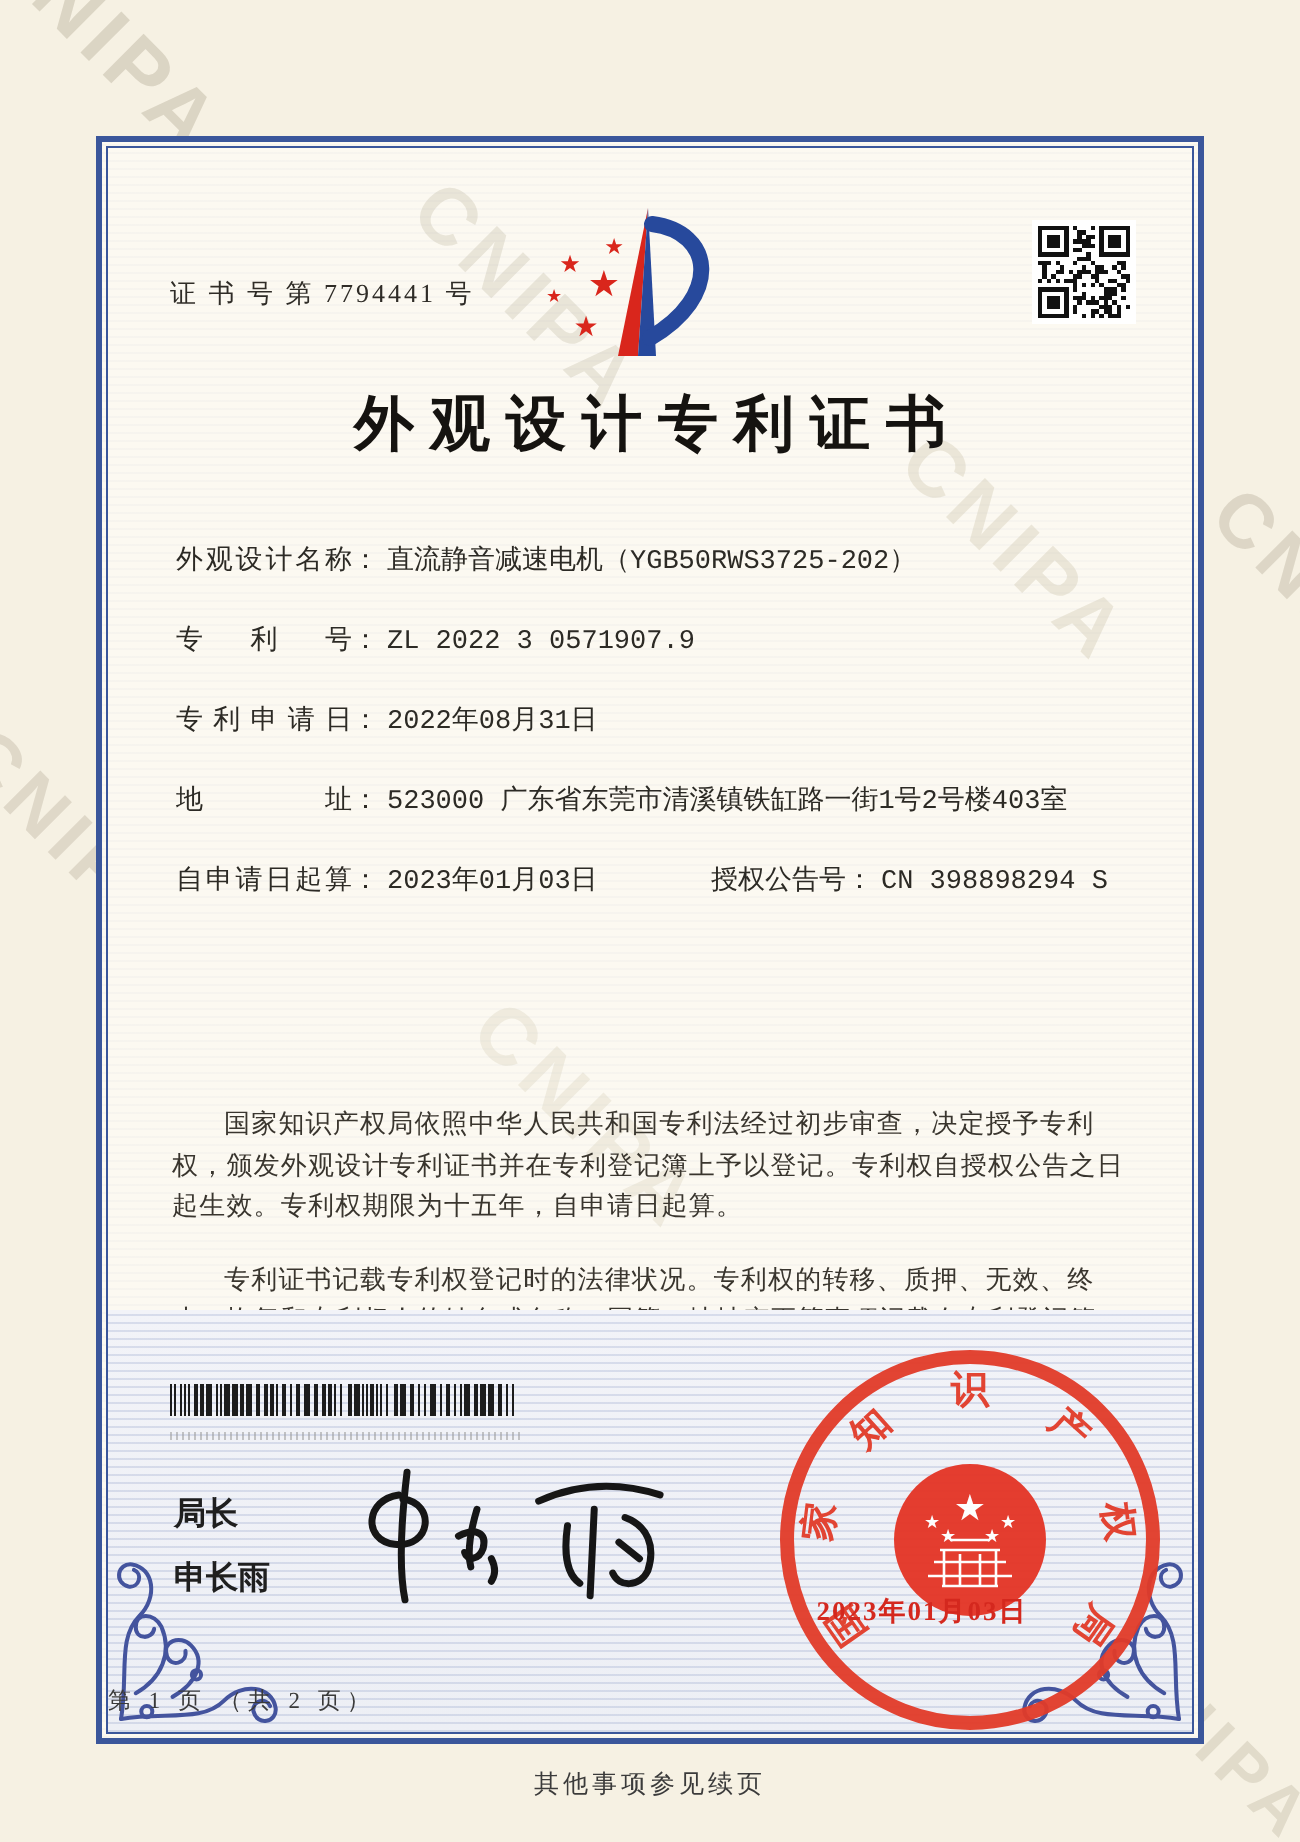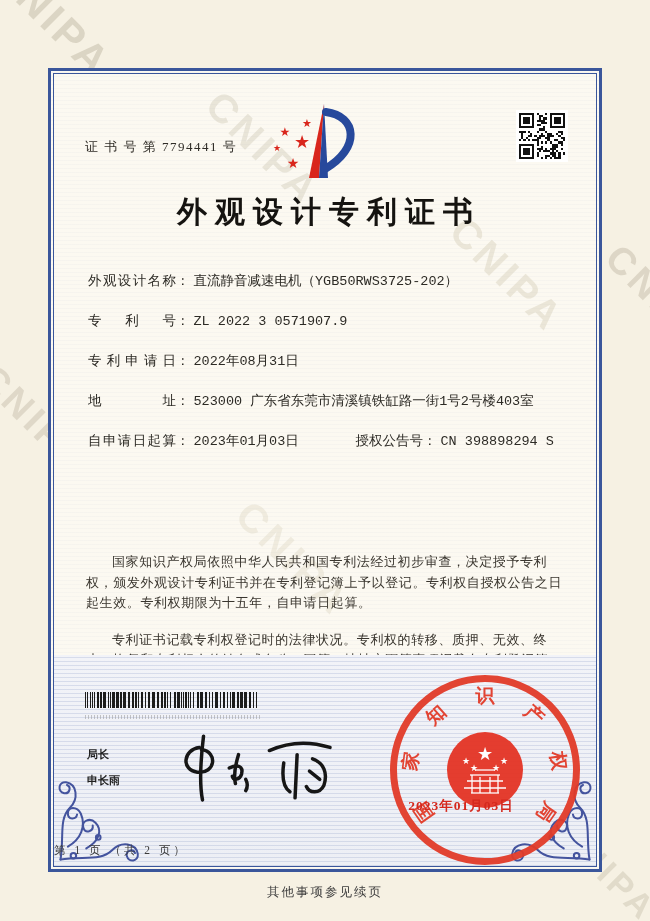--- a/index.html
+++ b/index.html
@@ -57,21 +57,21 @@
   .wavy{position:absolute;left:0;right:0;bottom:0;height:211px;
         background-image:
           repeating-linear-gradient(0deg,rgba(108,128,182,.20) 0 1px,transparent 1px 4px),
           linear-gradient(#f2f3f8,#edeff5);}
 
   .barcode{position:absolute;left:31px;top:37px;}
   .barcode-sub{width:175px;height:4px;margin-top:3px;opacity:.55;
         background:repeating-linear-gradient(90deg,#9a9a9a 0 1px,transparent 1px 3px);}
 
   .officer{position:absolute;left:33px;top:92px;font-family:"Liberation Sans",sans-serif;
-           font-size:11px;font-weight:600;color:#1f1f1f;}
+           font-size:16px;font-weight:600;color:#1f1f1f;}
   .officer .o-name{margin-top:11px;}
   .signature{position:absolute;left:118px;top:76px;}
 
   .ornament{position:absolute;width:92px;height:92px;bottom:1px;}
   .orn-l{left:1px;}
   .orn-r{right:1px;transform:scaleX(-1);}
 
   .seal{position:absolute;left:336px;top:20px;width:190px;height:190px;opacity:.95;}
   .seal-ring{position:absolute;inset:0;border:7px solid #e23b29;border-radius:50%;}
   .seal-ch{position:absolute;width:22px;height:22px;line-height:22px;text-align:center;

